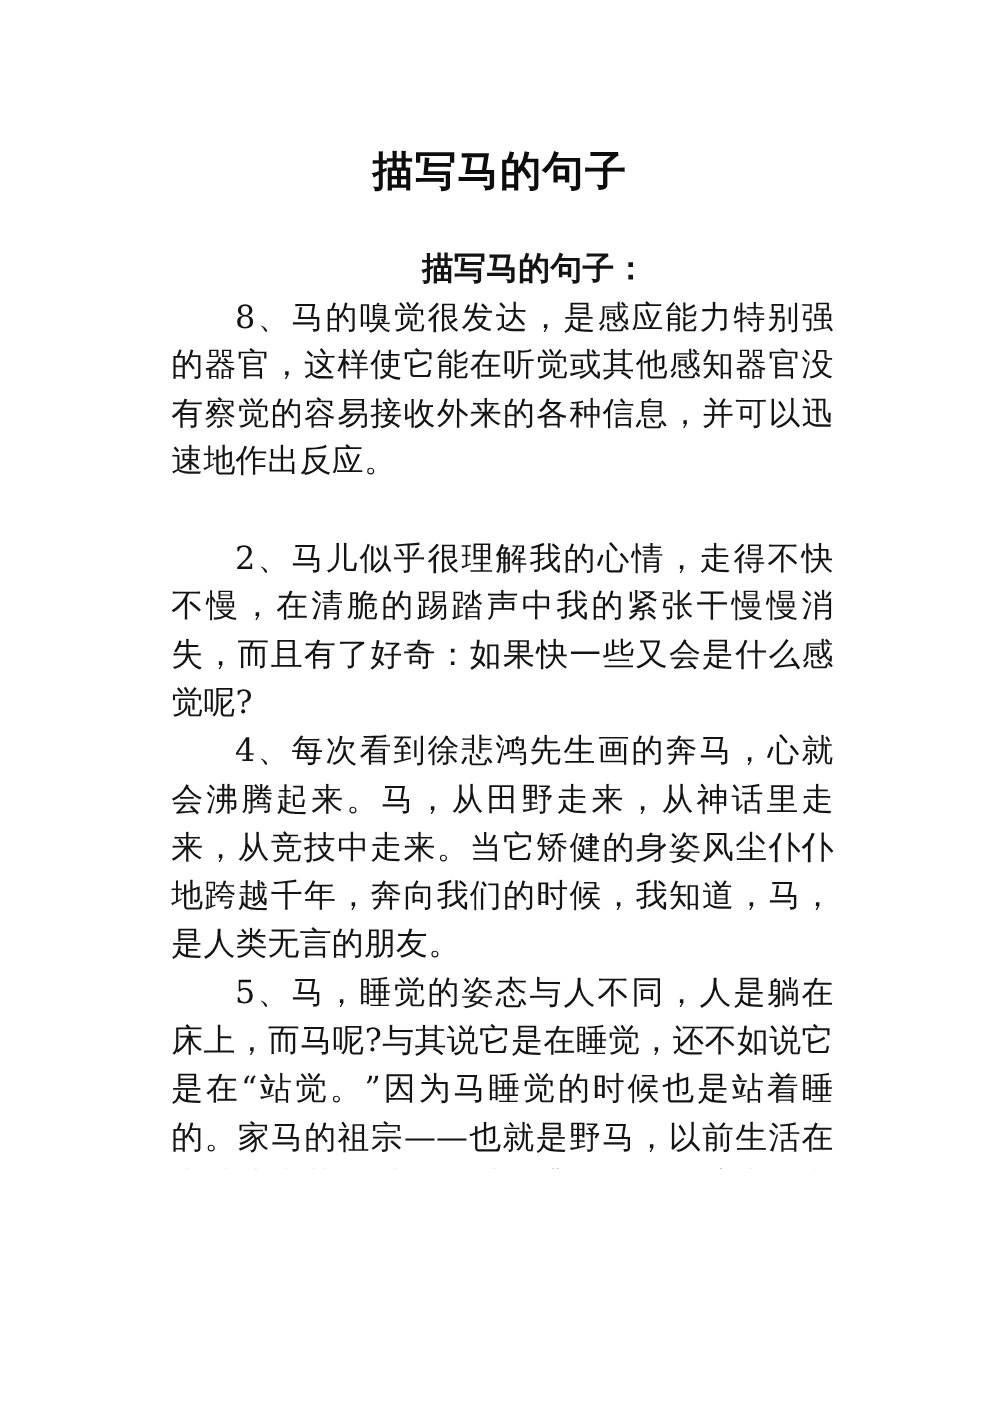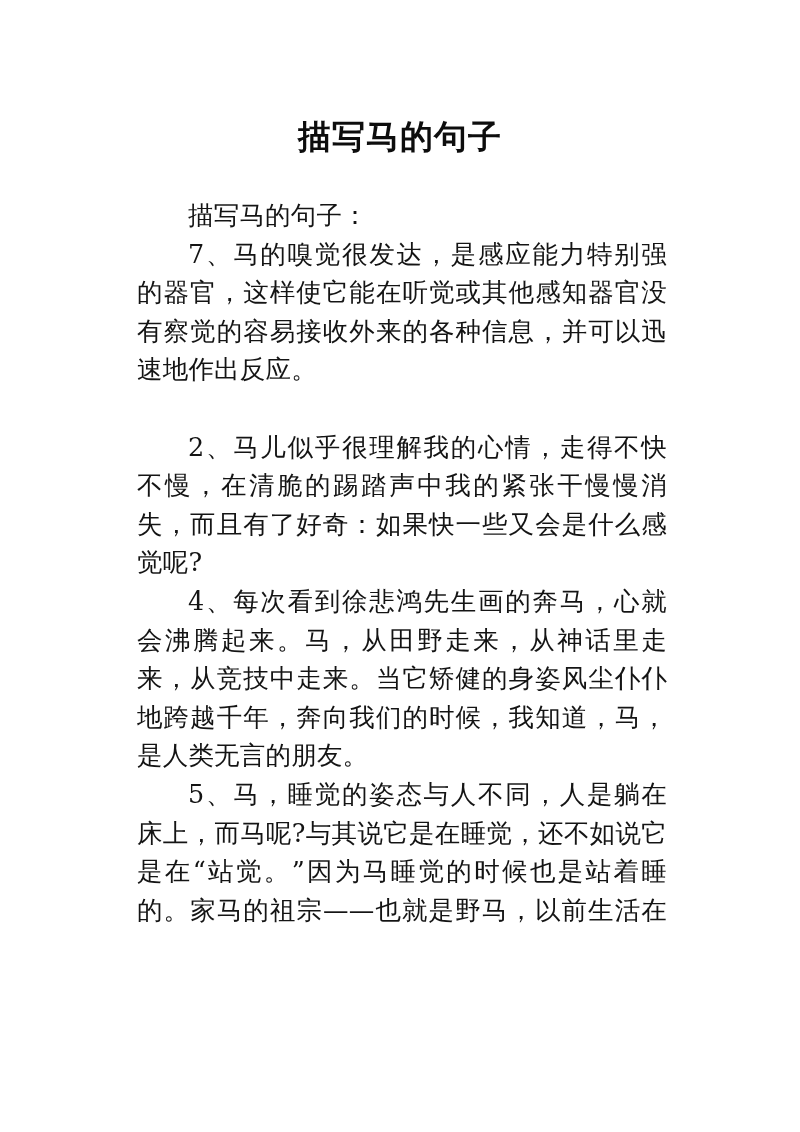--- a/index.html
+++ b/index.html
@@ -58,22 +58,23 @@
     margin: 0;
     text-indent: 51px;
     text-align: justify;
     text-justify: inter-character;
     word-break: break-all;
   }
 
   .para-lead {
     margin: 0;
     text-indent: 51px;
-    text-align: left;
+    text-align: center;
     word-break: break-all;
+    font-weight: bold;
   }
 
   .blank-line {
     height: 38.6px;
     line-height: 38.6px;
     font-size: 25.5px;
   }
 
   
   .clipped {
@@ -86,21 +87,21 @@
 
 <div class="page">
 
   <h1 class="doc-title">描写马的句子</h1>
 
   <div class="body-block">
 
     <p class="para-lead">描写马的句子：</p>
 
 
-    <p class="para">7、马的嗅觉很发达，是感应能力特别强的器官，这样使它能在听觉或其他感知器官没有察觉的容易接收外来的各种信息，并可以迅速地作出反应。</p>
+    <p class="para">8、马的嗅觉很发达，是感应能力特别强的器官，这样使它能在听觉或其他感知器官没有察觉的容易接收外来的各种信息，并可以迅速地作出反应。</p>
 
     <div class="blank-line">&nbsp;</div>
 
     <p class="para">2、马儿似乎很理解我的心情，走得不快不慢，在清脆的踢踏声中我的紧张干慢慢消失，而且有了好奇：如果快一些又会是什么感觉呢?</p>
 
     <p class="para">4、每次看到徐悲鸿先生画的奔马，心就会沸腾起来。马，从田野走来，从神话里走来，从竞技中走来。当它矫健的身姿风尘仆仆地跨越千年，奔向我们的时候，我知道，马，是人类无言的朋友。</p>
 
     <p class="para clipped">5、马，睡觉的姿态与人不同，人是躺在床上，而马呢?与其说它是在睡觉，还不如说它是在“站觉。”因为马睡觉的时候也是站着睡的。家马的祖宗——也就是野马，以前生活在森林或者草原时，随时会遭到猛兽的袭击，所以它们就站着睡觉，以便听到动静十能够快速地逃跑，虽然现在家养的马</p>
 
   </div>

